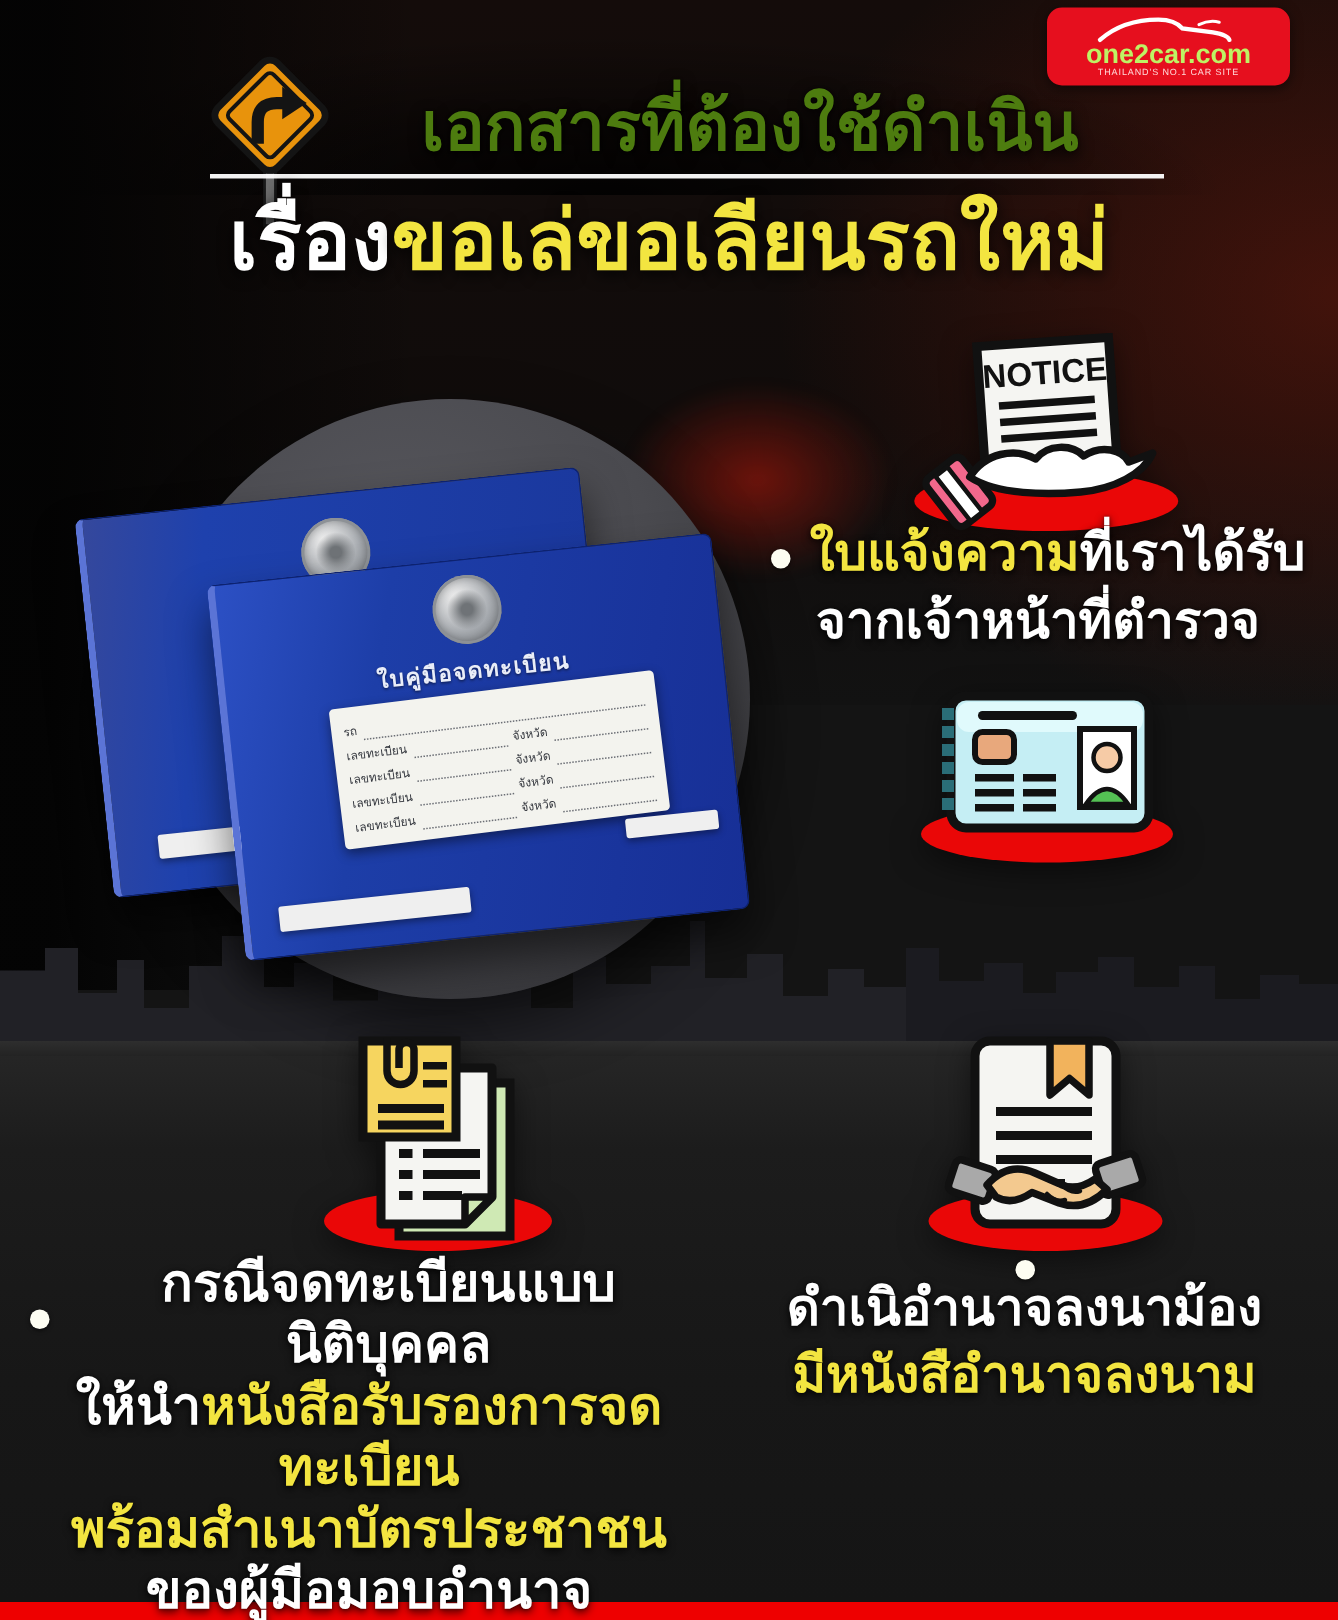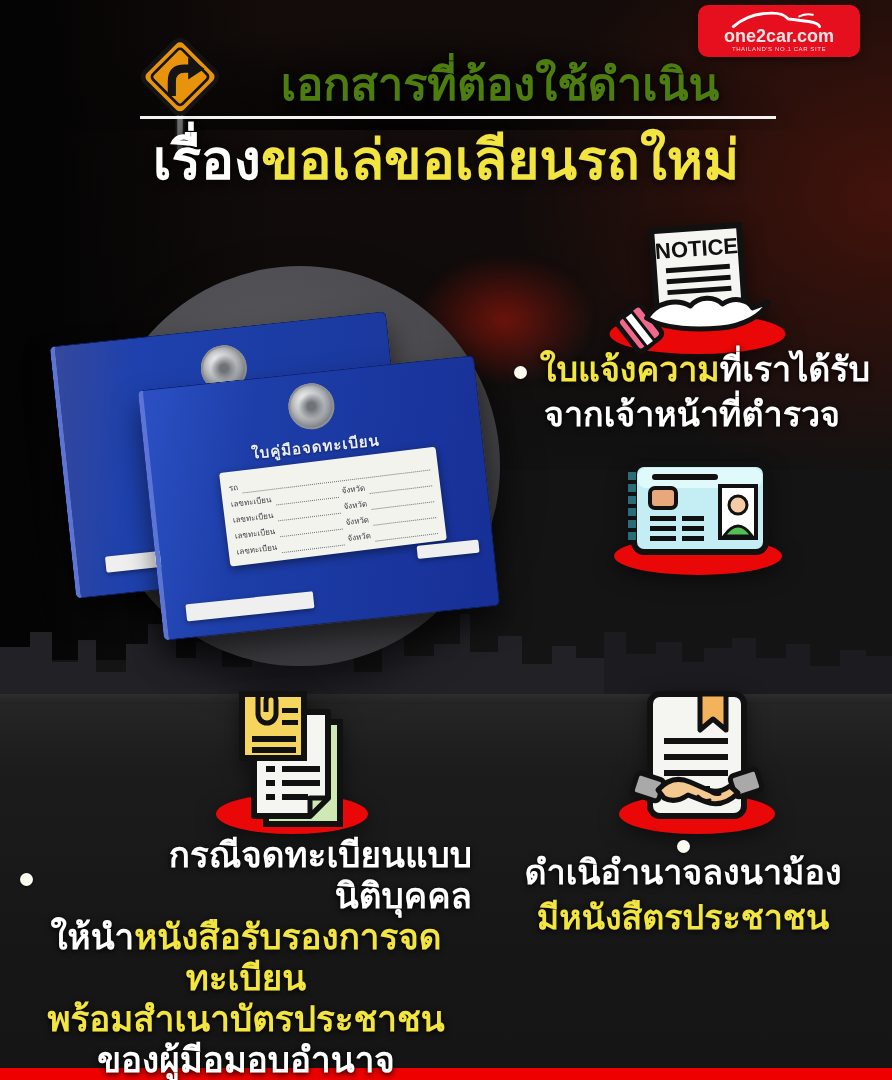--- a/index.html
+++ b/index.html
@@ -29,32 +29,32 @@
     background:radial-gradient(closest-side, rgba(200,25,10,.5), rgba(200,25,10,0));filter:blur(4px);}
   .road-bottom{left:0;top:700px;width:892px;height:368px;
     background:linear-gradient(180deg,#262626 0%,#1c1c1c 18%,#171717 60%,#151515 100%);}
   .horizon{left:0;top:694px;width:892px;height:10px;background:linear-gradient(180deg,#2e2e2e,#232323);}
   .skyline{left:0;top:602px;width:892px;height:100px;}
   .red-strip{left:0;top:1068px;width:892px;height:12px;}
   
   .logo{left:698px;top:5px;width:162px;height:52px;border-radius:10px;
     display:flex;flex-direction:column;align-items:center;justify-content:flex-start;
     box-shadow:0 2px 8px rgba(0,0,0,.5);}
-  .logo-name{color:#e5e5e5;font-weight:bold;font-size:18px;line-height:16px;margin-top:-2px;}
+  .logo-name{color:#bef264;font-weight:bold;font-size:18px;line-height:16px;margin-top:-2px;}
   .logo-tag{color:#ffd9d9;font-size:6px;letter-spacing:.6px;margin-top:2px;}
   
   .sign-icon{left:138px;top:36px;width:84px;height:118px;}
   .title-l1{left:170px;top:48px;width:660px;text-align:center;
     color:#4d7c0f;font-size:45px;font-weight:800;
     text-shadow:0 3px 10px rgba(0,0,0,.85),0 0 2px rgba(0,0,0,.6);}
   .title-divider{left:140px;top:116px;width:636px;height:3px;background:rgba(255,255,255,.95);}
   .title-l2{left:16px;top:124px;width:860px;text-align:center;
     font-size:55px;font-weight:800;line-height:72px;
     text-shadow:0 3px 10px rgba(0,0,0,.85);}
-  .white{color:#ffffff;text-align:right;}
+  .white{color:#ffffff;}
   .yellow{color:#f3e540;}
   
   .photo-circle{left:100px;top:266px;width:400px;height:400px;border-radius:50%;
     background:radial-gradient(circle at 42% 28%, #57575d 0%, #4a4a4f 45%, #3a3a3e 78%, #313134 100%);
     box-shadow:0 18px 40px rgba(0,0,0,.55);}
   .book{border-radius:6px;border:1px solid #0d2270;
     box-shadow:0 16px 28px rgba(0,0,0,.55);}
   .book-back{left:62px;top:328px;width:332px;height:252px;transform:rotate(-6deg);
     background:linear-gradient(100deg,#35489c 0%,#1e41ad 22%,#1a379c 100%);
     border-left:5px solid #5b74d6;}
@@ -340,17 +340,17 @@
     <path d="M86 108 q6 6 12 4 M96 102 q6 6 12 4" fill="none" stroke="#111" stroke-width="3" stroke-linecap="round"></path>
   </svg>
   <div class="abs tblock t-right" style="left:488px;top:840px;width:390px;">
     <div class="line">
         <span class="dot"></span>
       </div>
     <div class="line">
         <span class="white">ดำเนิอำนาจลงนาม้อง</span>
       </div>
     <div class="line">
-        <span class="yellow">มีหนังสืตรประชาชน</span>
+        <span class="yellow">มีหนังสือำนาจลงนาม</span>
       </div>
   </div>
 
 </div>
 
 </body></html>

